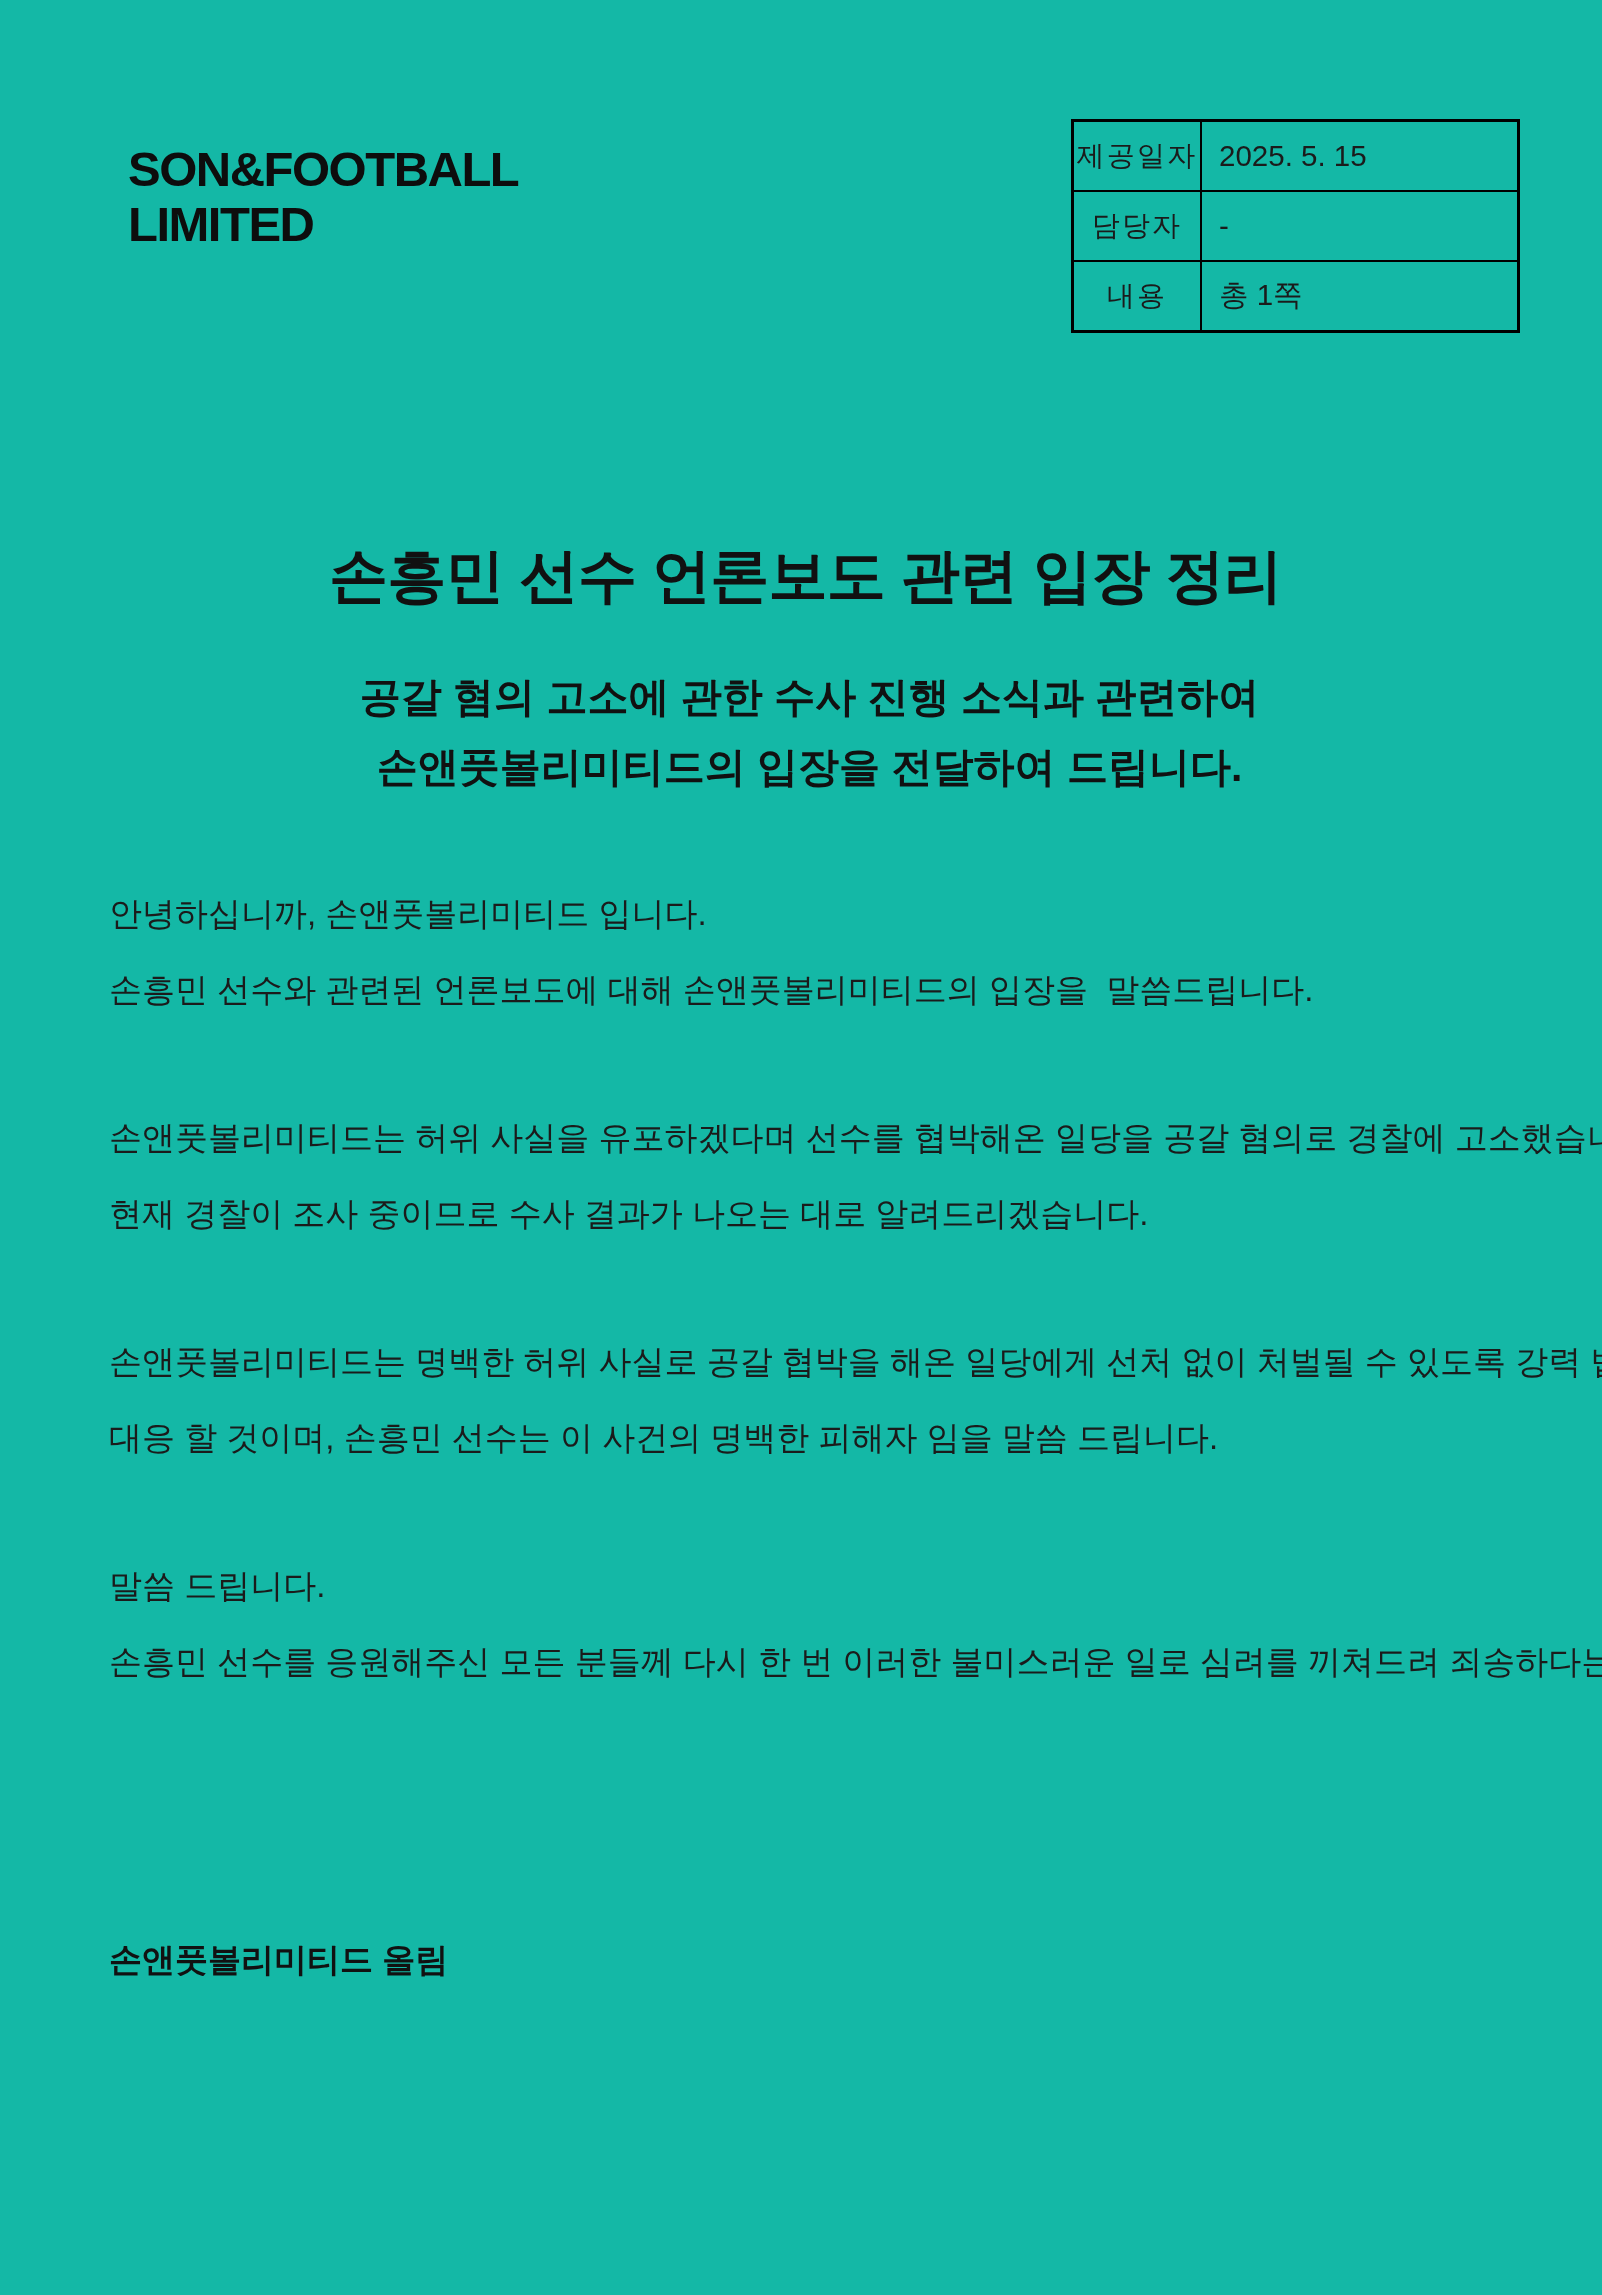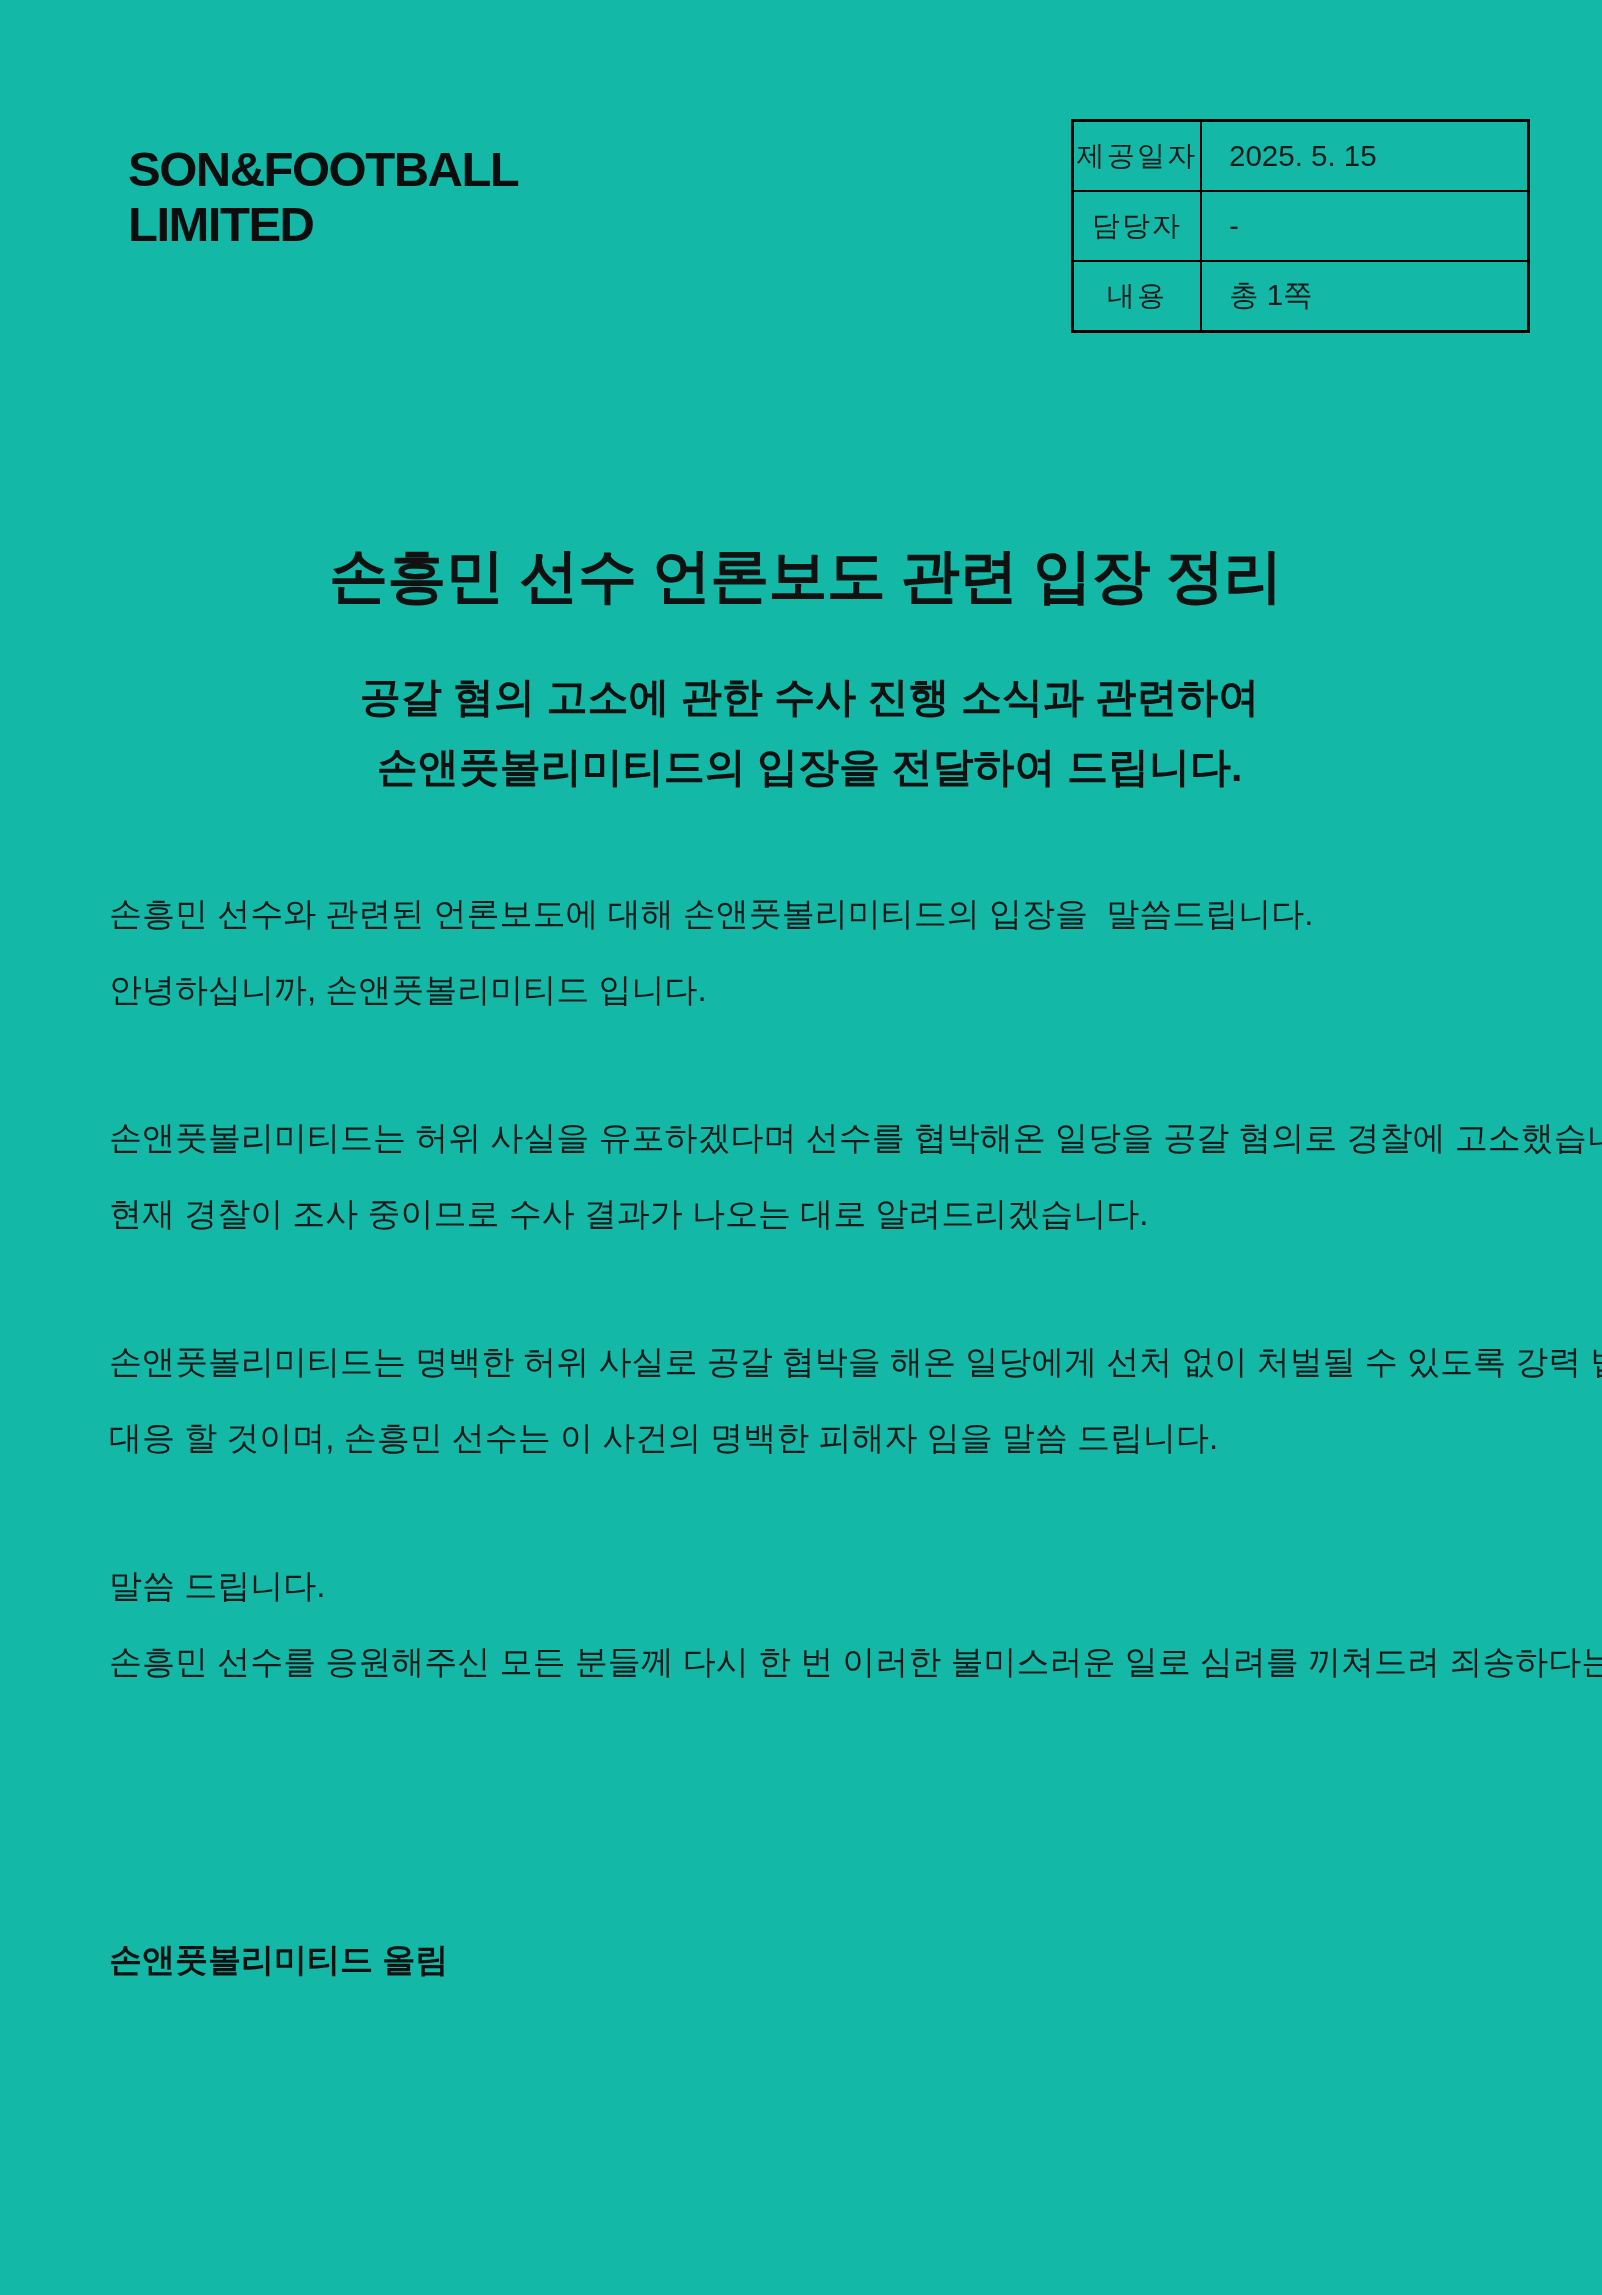--- a/index.html
+++ b/index.html
@@ -43,21 +43,21 @@
   }
   .info-table .cell-label {
     width: 124px;
     text-align: center;
     font-size: 28px;
     letter-spacing: 2.2px;
   }
   .info-table .cell-value {
     width: 297px;
     font-size: 29.5px;
-    padding-left: 27px;
+    padding-left: 17px;
   }
   .info-table { border: 3px solid #000000; }
 
   
   .doc-title {
     position: absolute;
     left: 4px;
     top: 541px;
     width: 100%;
     text-align: center;
@@ -128,22 +128,22 @@
   <div class="doc-title">손흥민 선수 언론보도 관련 입장 정리</div>
 
   <div class="doc-subtitle">
     <div>공갈 혐의 고소에 관한 수사 진행 소식과 관련하여</div>
     <div>손앤풋볼리미티드의 입장을 전달하여 드립니다.</div>
   </div>
 
   <div class="content">
 
     <div class="para">
+      <div class="line">안녕하십니까, 손앤풋볼리미티드 입니다.</div>
       <div class="line">손흥민 선수와 관련된 언론보도에 대해 손앤풋볼리미티드의 입장을  말씀드립니다.</div>
-      <div class="line">안녕하십니까, 손앤풋볼리미티드 입니다.</div>
     </div>
 
     <div class="para">
       <div class="line">손앤풋볼리미티드는 허위 사실을 유포하겠다며 선수를 협박해온 일당을 공갈 혐의로 경찰에 고소했습니다.</div>
       <div class="line">현재 경찰이 조사 중이므로 수사 결과가 나오는 대로 알려드리겠습니다.</div>
     </div>
 
     <div class="para">
       <div class="line">손앤풋볼리미티드는 명백한 허위 사실로 공갈 협박을 해온 일당에게 선처 없이 처벌될 수 있도록 강력 법적</div>
       <div class="line">대응 할 것이며, 손흥민 선수는 이 사건의 명백한 피해자 임을 말씀 드립니다.</div>

